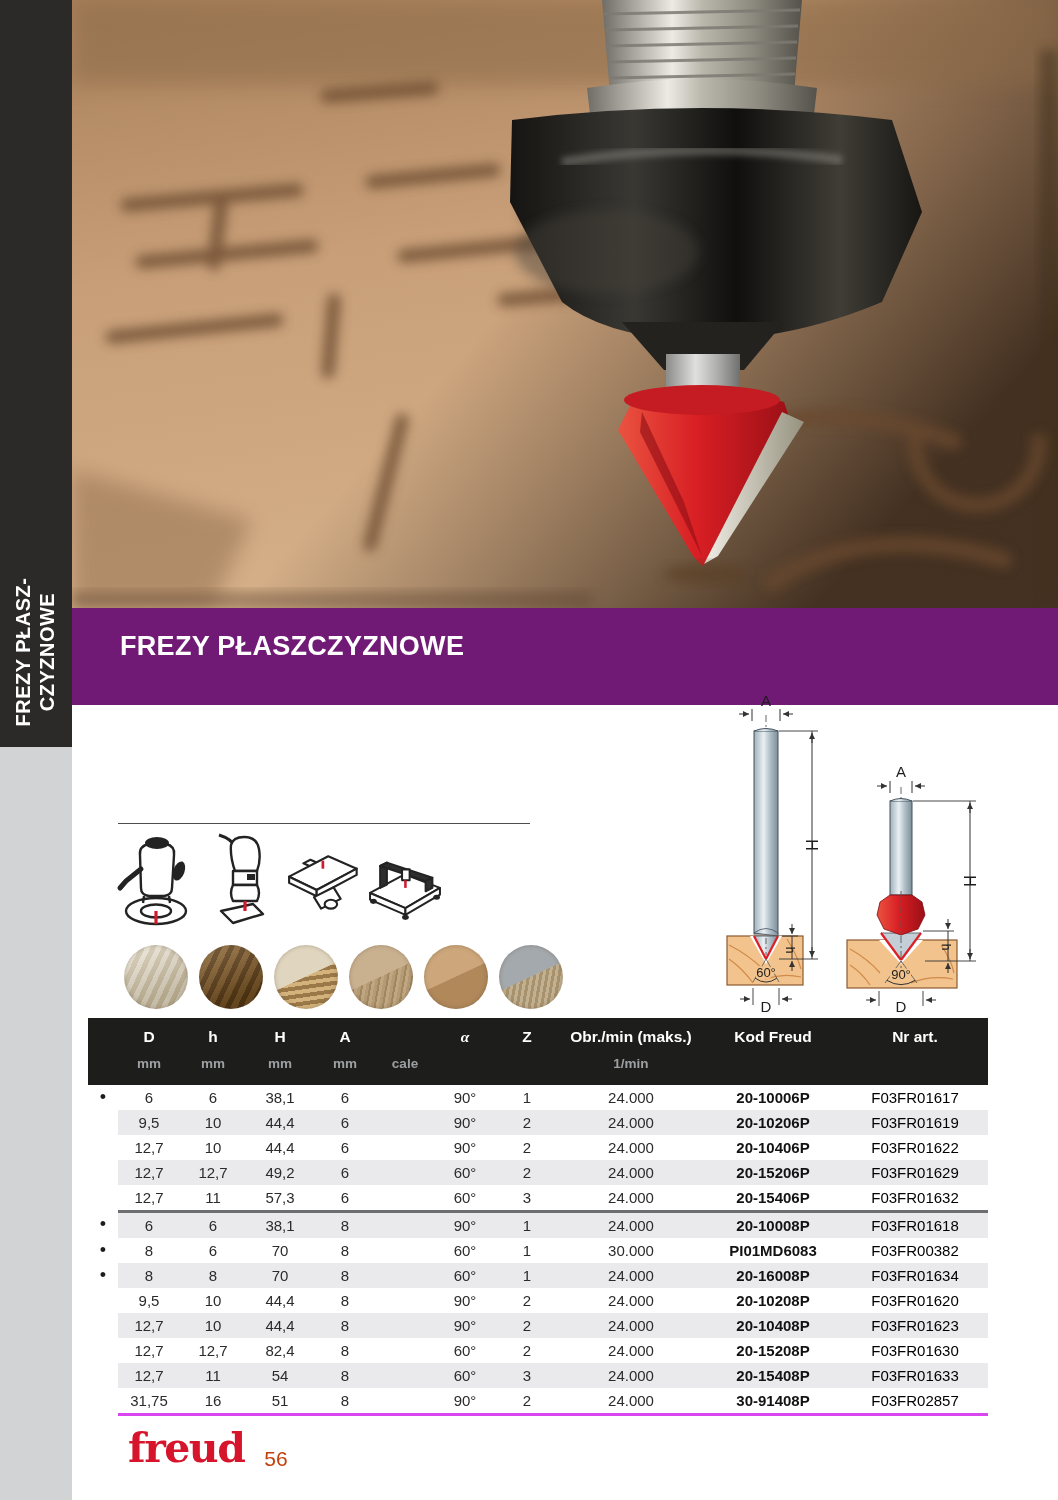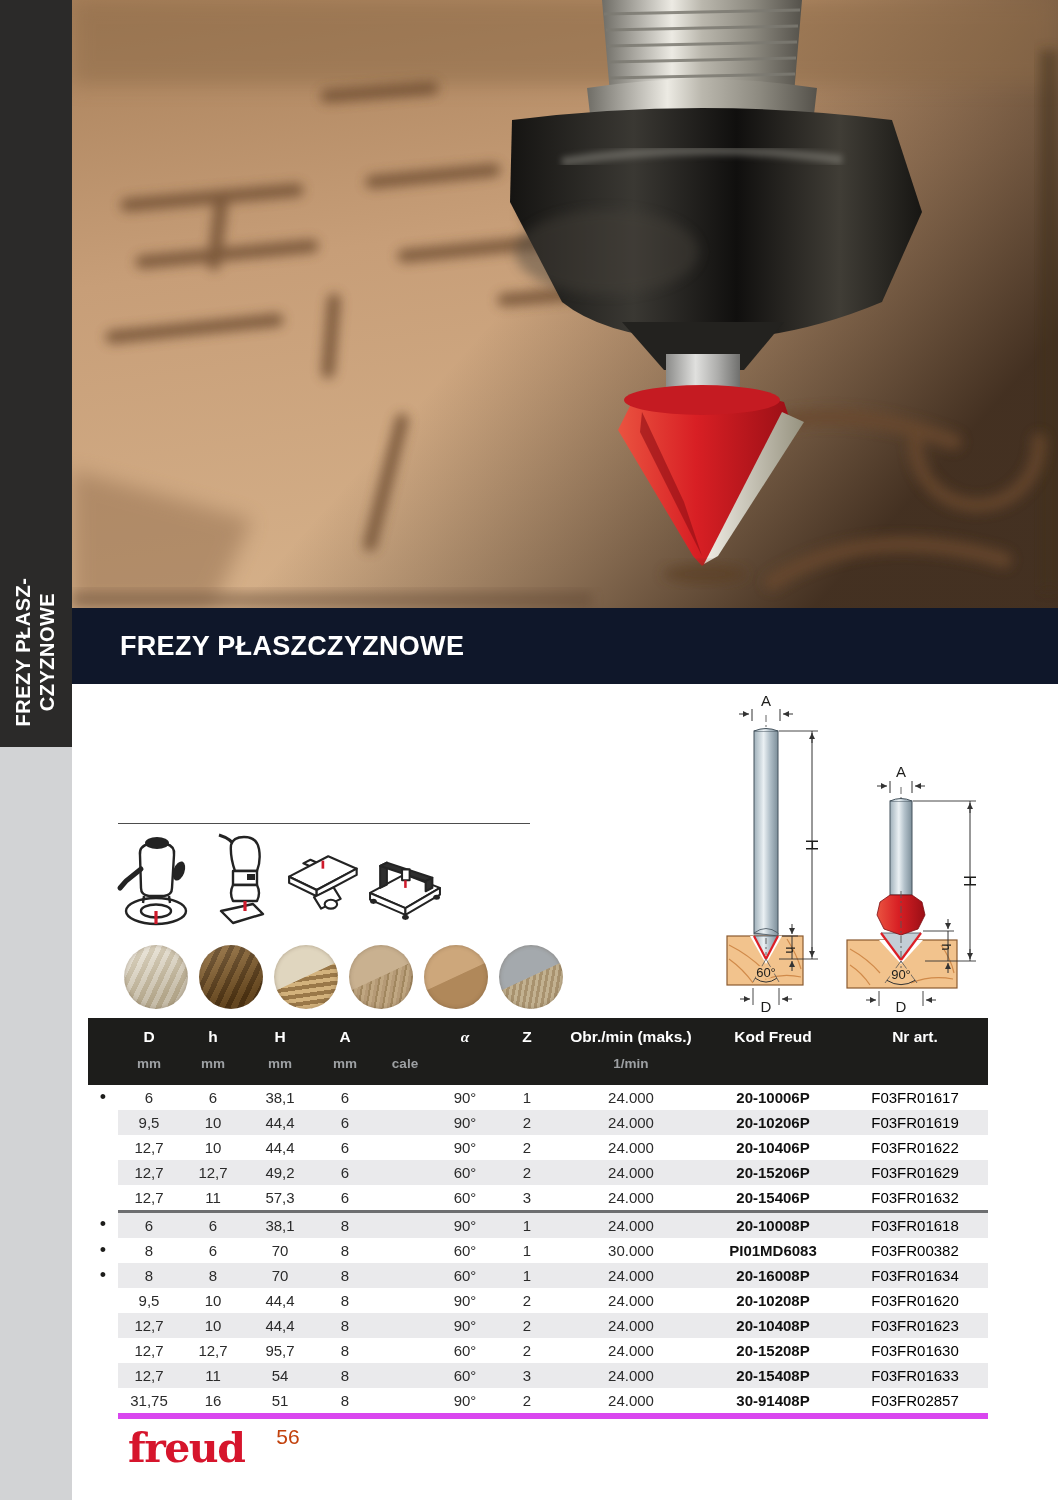--- a/index.html
+++ b/index.html
@@ -13,21 +13,21 @@
   .vtext{position:absolute;left:-63px;top:627px;width:198px;height:50px;
          transform:rotate(-90deg);text-align:center;color:#fff;font-weight:bold;
          font-size:20px;line-height:24px;letter-spacing:.5px;white-space:nowrap;}
   .vtext span{display:block;}
 
   
   .photo{position:absolute;left:72px;top:0;width:986px;height:608px;overflow:hidden;background:#c79e78;}
   .photo svg{display:block;}
 
   
-  .headerbar{position:absolute;left:72px;top:608px;width:986px;height:76px;background:#0f172a;}
+  .headerbar{position:absolute;left:72px;top:608px;width:986px;height:97px;background:#701a75;}
   .headerbar .t{position:absolute;left:48px;top:0;line-height:77px;color:#fff;
                 font-weight:bold;font-size:27px;letter-spacing:.3px;}
 
   
   .content{position:absolute;left:72px;top:685px;width:986px;height:815px;}
 
   .sec-title{position:absolute;left:46px;top:52px;font-size:23px;font-weight:bold;line-height:30px;color:#1d1d1b;}
   .sec-title span{display:block;}
   .rule{position:absolute;left:46px;top:138px;width:412px;border-top:1.5px solid #4d4d4d;}
 
@@ -63,25 +63,25 @@
   table.spec th,table.spec td{padding:0;text-align:center;vertical-align:middle;overflow:hidden;}
   thead tr.h1 th{height:38px;background:#1d1d1b;color:#fff;font-weight:bold;font-size:15.5px;}
   thead tr.h2 th{height:29px;background:#1d1d1b;color:#9da0a3;font-weight:bold;font-size:13.5px;vertical-align:top;}
   thead th.bullet-cell{background:#fff;}
   th.alpha{font-family:"Liberation Serif","DejaVu Serif",serif;font-style:italic;font-weight:normal;font-size:18px;}
   tbody td{height:25px;color:#2b2b2b;}
   tbody td.kod{font-weight:bold;color:#121212;}
   tbody td.nr{color:#000000;}
   tbody tr.shade td:not(.bullet-cell){background:#eaeaec;}
   tbody tr.group-start td:not(.bullet-cell){border-top:3px solid #6d6e70;}
-  tbody tr:last-child td:not(.bullet-cell){border-bottom:6px solid #d946ef;}
+  tbody tr:last-child td:not(.bullet-cell){border-bottom:3px solid #d946ef;}
   td.bullet-cell{background:#fff;font-size:18px;color:#1d1d1b;}
 
   
-  .footer{position:absolute;left:56px;top:740px;display:flex;align-items:flex-start;gap:32px;}
+  .footer{position:absolute;left:56px;top:740px;display:flex;align-items:flex-end;gap:20px;}
   .logo{font-family:"DejaVu Serif","Liberation Serif",serif;font-weight:bold;
         font-size:41px;color:#d6152c;letter-spacing:-1.5px;line-height:46px;}
   .pageno{font-size:21px;color:#c2410c;}
 
   
   .dtxt{font-family:"Liberation Sans",sans-serif;fill:#1d1d1b;}
 </style>
 </head>
 <body>
 
@@ -554,21 +554,21 @@
             <td>90°</td>
             <td>2</td>
             <td>24.000</td>
             <td class="kod">20-10408P</td>
             <td class="nr">F03FR01623</td>
           </tr>
           <tr class="">
             <td class="bullet-cell"></td>
             <td>12,7</td>
             <td>12,7</td>
-            <td>95,7</td>
+            <td>82,4</td>
             <td>8</td>
             <td></td>
             <td>60°</td>
             <td>2</td>
             <td>24.000</td>
             <td class="kod">20-15208P</td>
             <td class="nr">F03FR01630</td>
           </tr>
           <tr class="shade">
             <td class="bullet-cell"></td>

